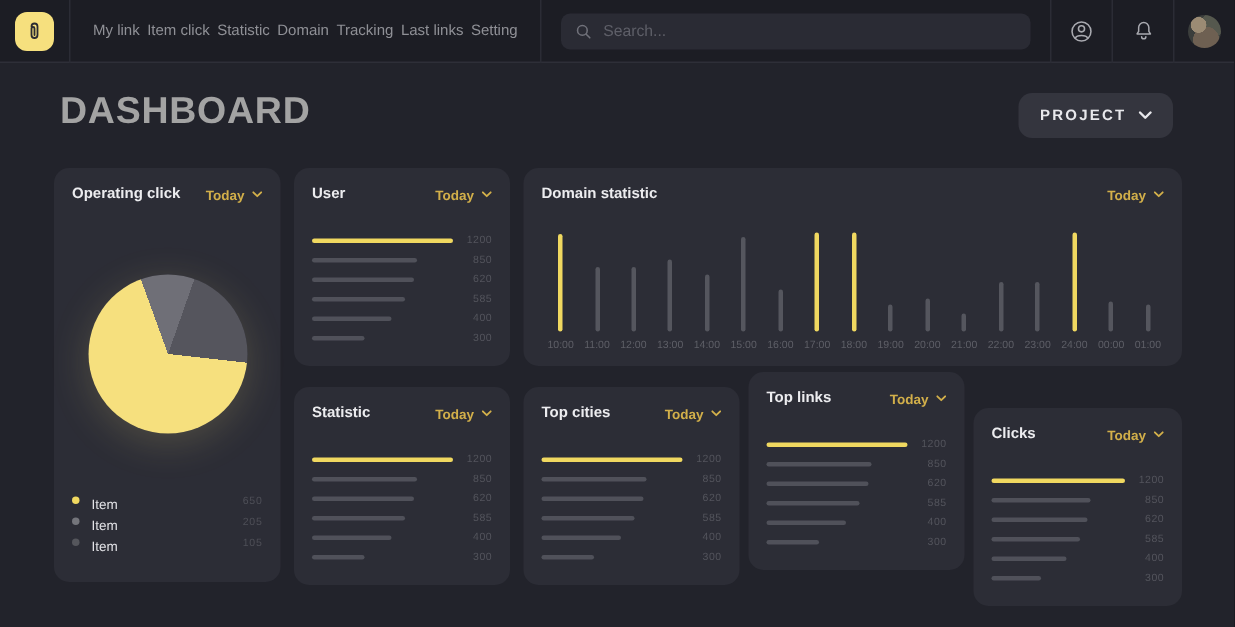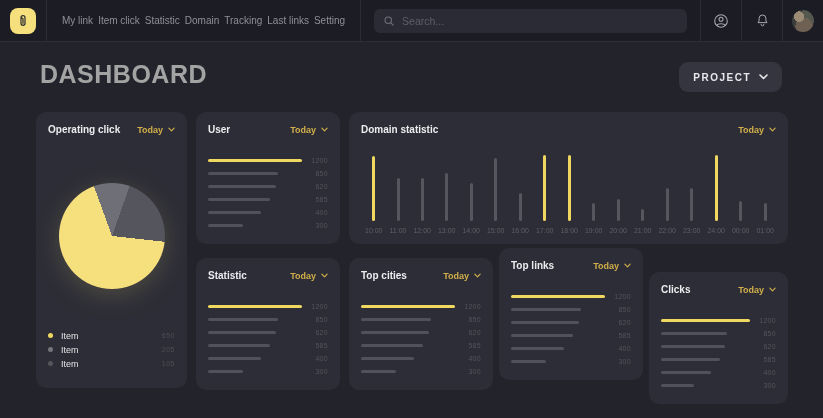--- a/index.html
+++ b/index.html
@@ -81,21 +81,21 @@
     color:#D2AF4A; font-size:9px; font-weight:700;
     font-family:"Liberation Sans",sans-serif;
   }
 
   
   .pie {
     width:106px; height:106px; border-radius:50%; margin:48px auto 0;
     box-shadow: 0 6px 26px rgba(246,224,126,0.18);
   }
   .legend { margin-top:42px; }
-  .lrow { display:flex; align-items:center; height:9px; }
+  .lrow { display:flex; height:9px; }
   .lrow + .lrow { margin-top:5px; }
   .ldot { width:5px; height:5px; border-radius:50%; flex:0 0 auto; }
   .llabel { color:#E2E2E6; font-size:9px; margin-left:8px; }
   .lvalue { margin-left:auto; color:#4E4F57; font-size:7px; letter-spacing:0.5px; }
 
   
   .hbars { margin-top:22px; }
   .hbar-row { display:flex; align-items:center; height:7px; }
   .hbar-row + .hbar-row { margin-top:6px; }
   .htrack { flex:1 1 auto; }

